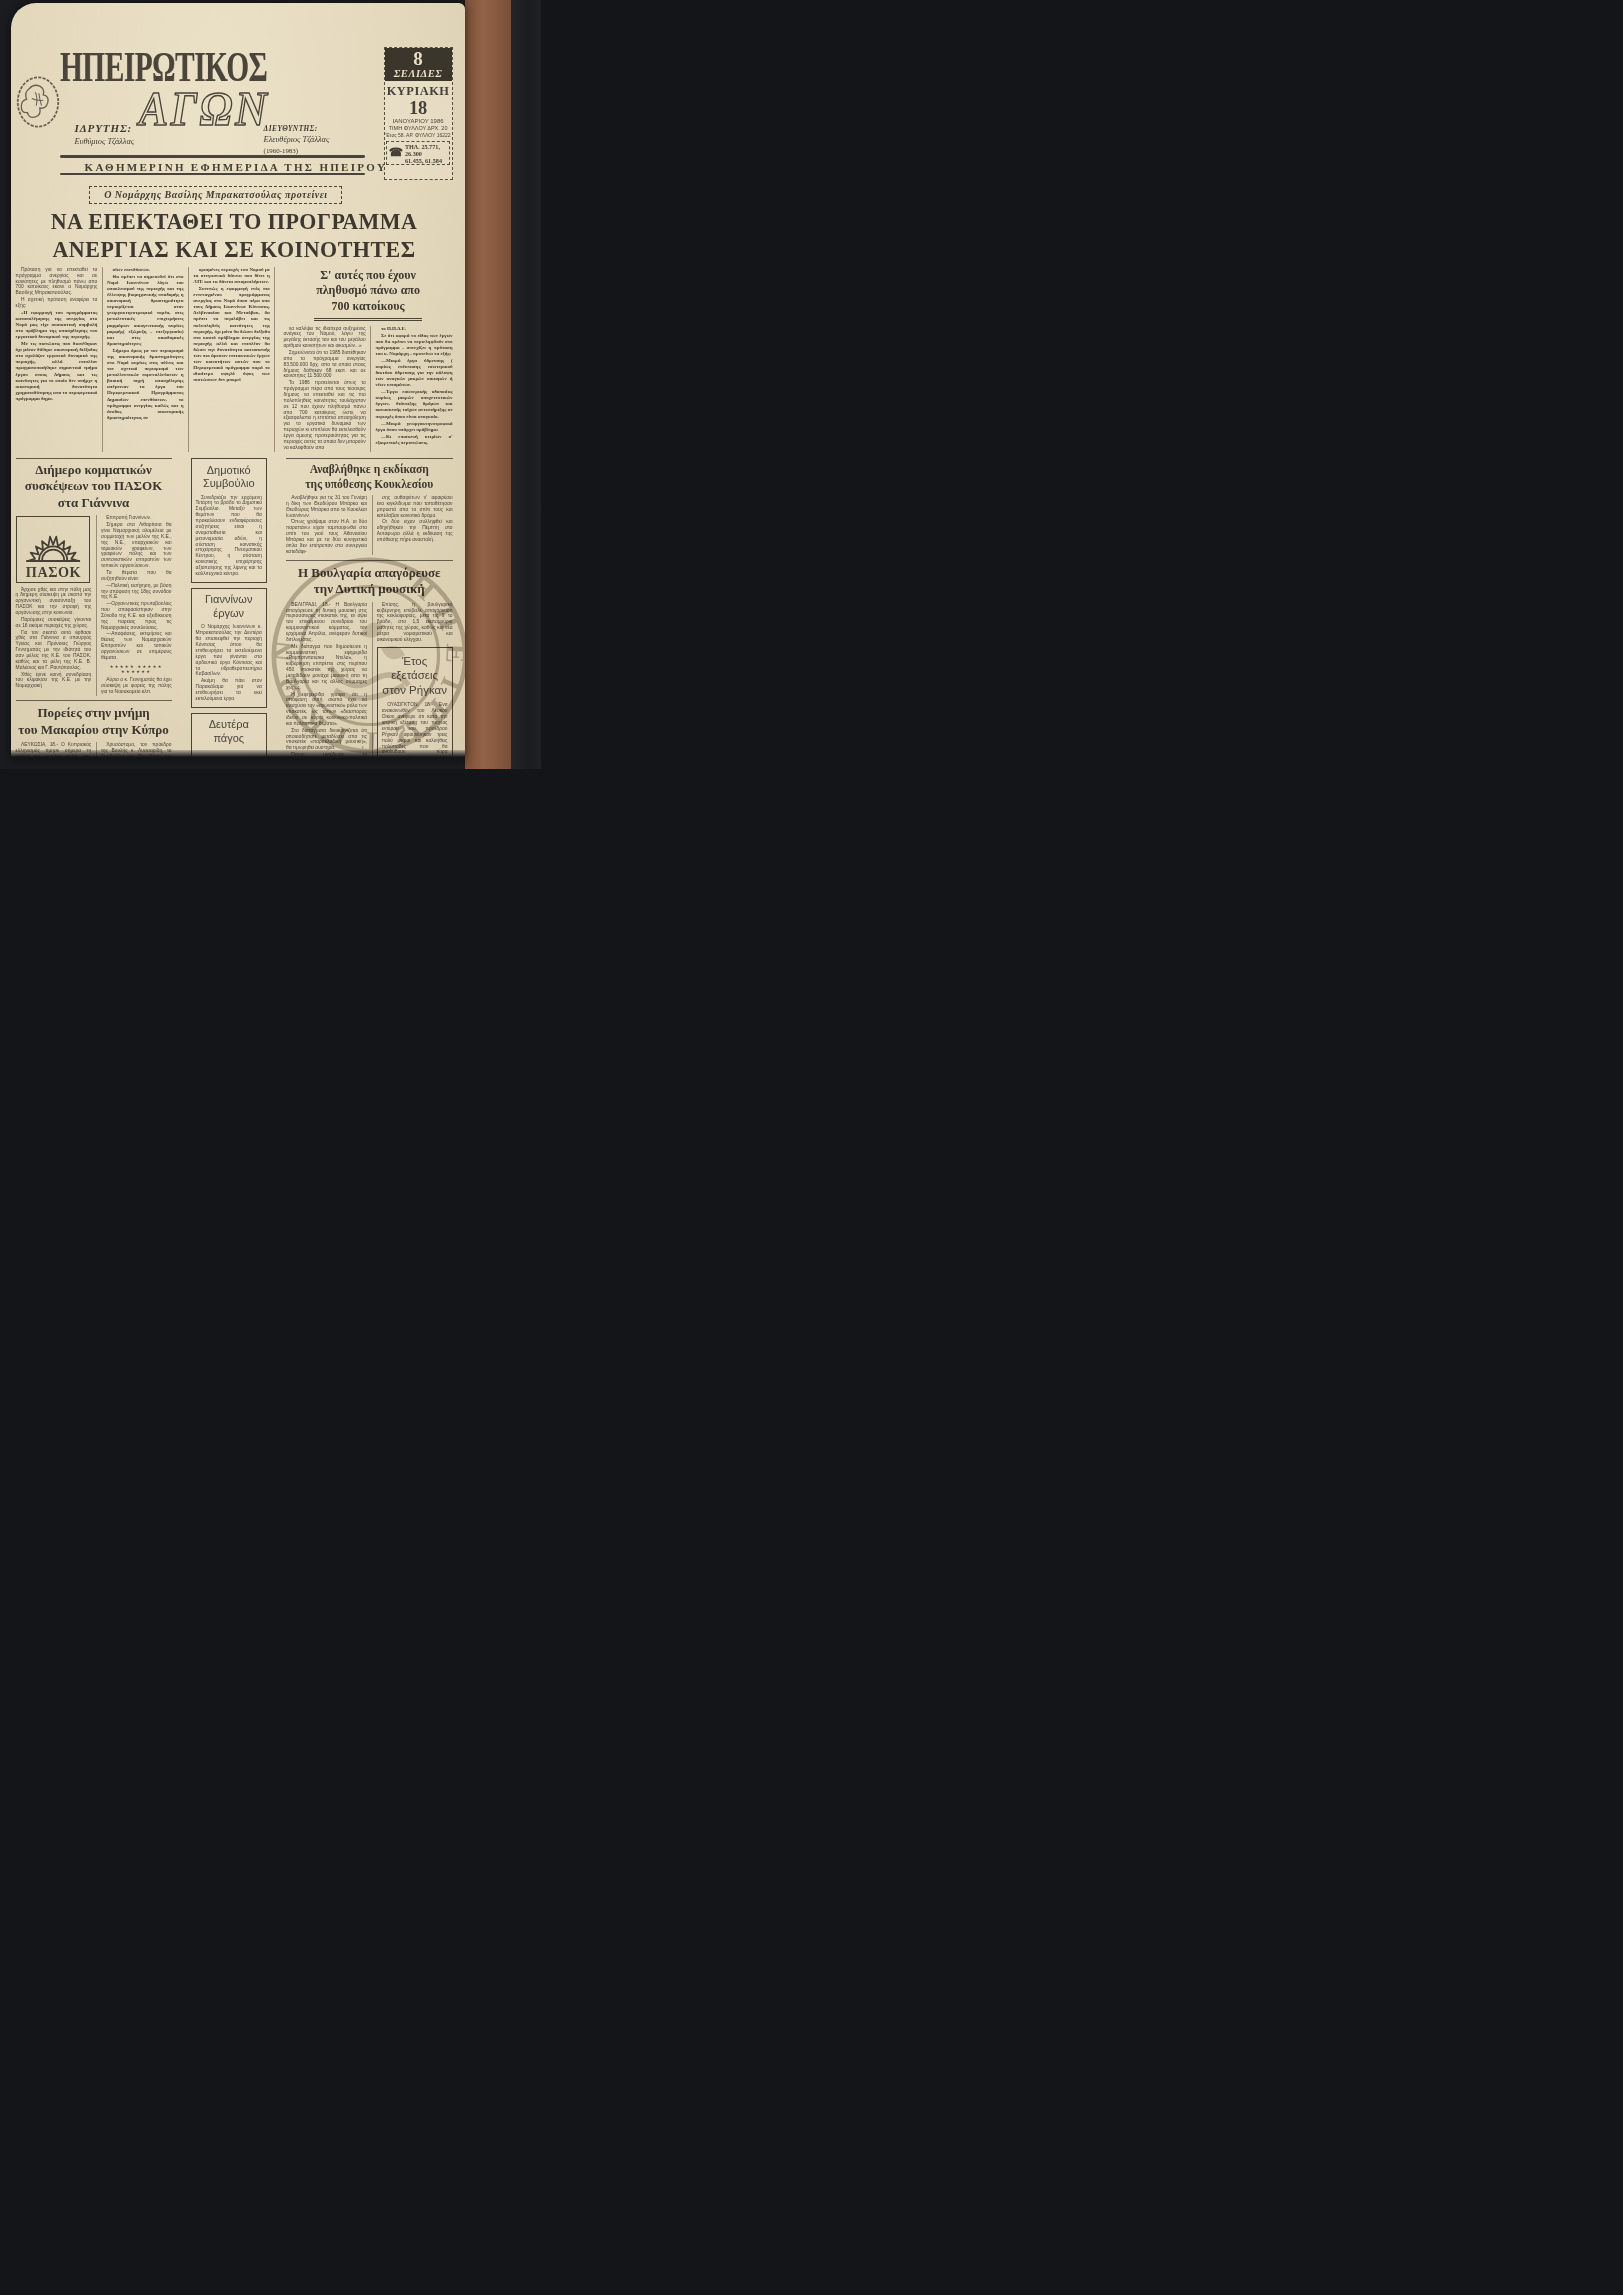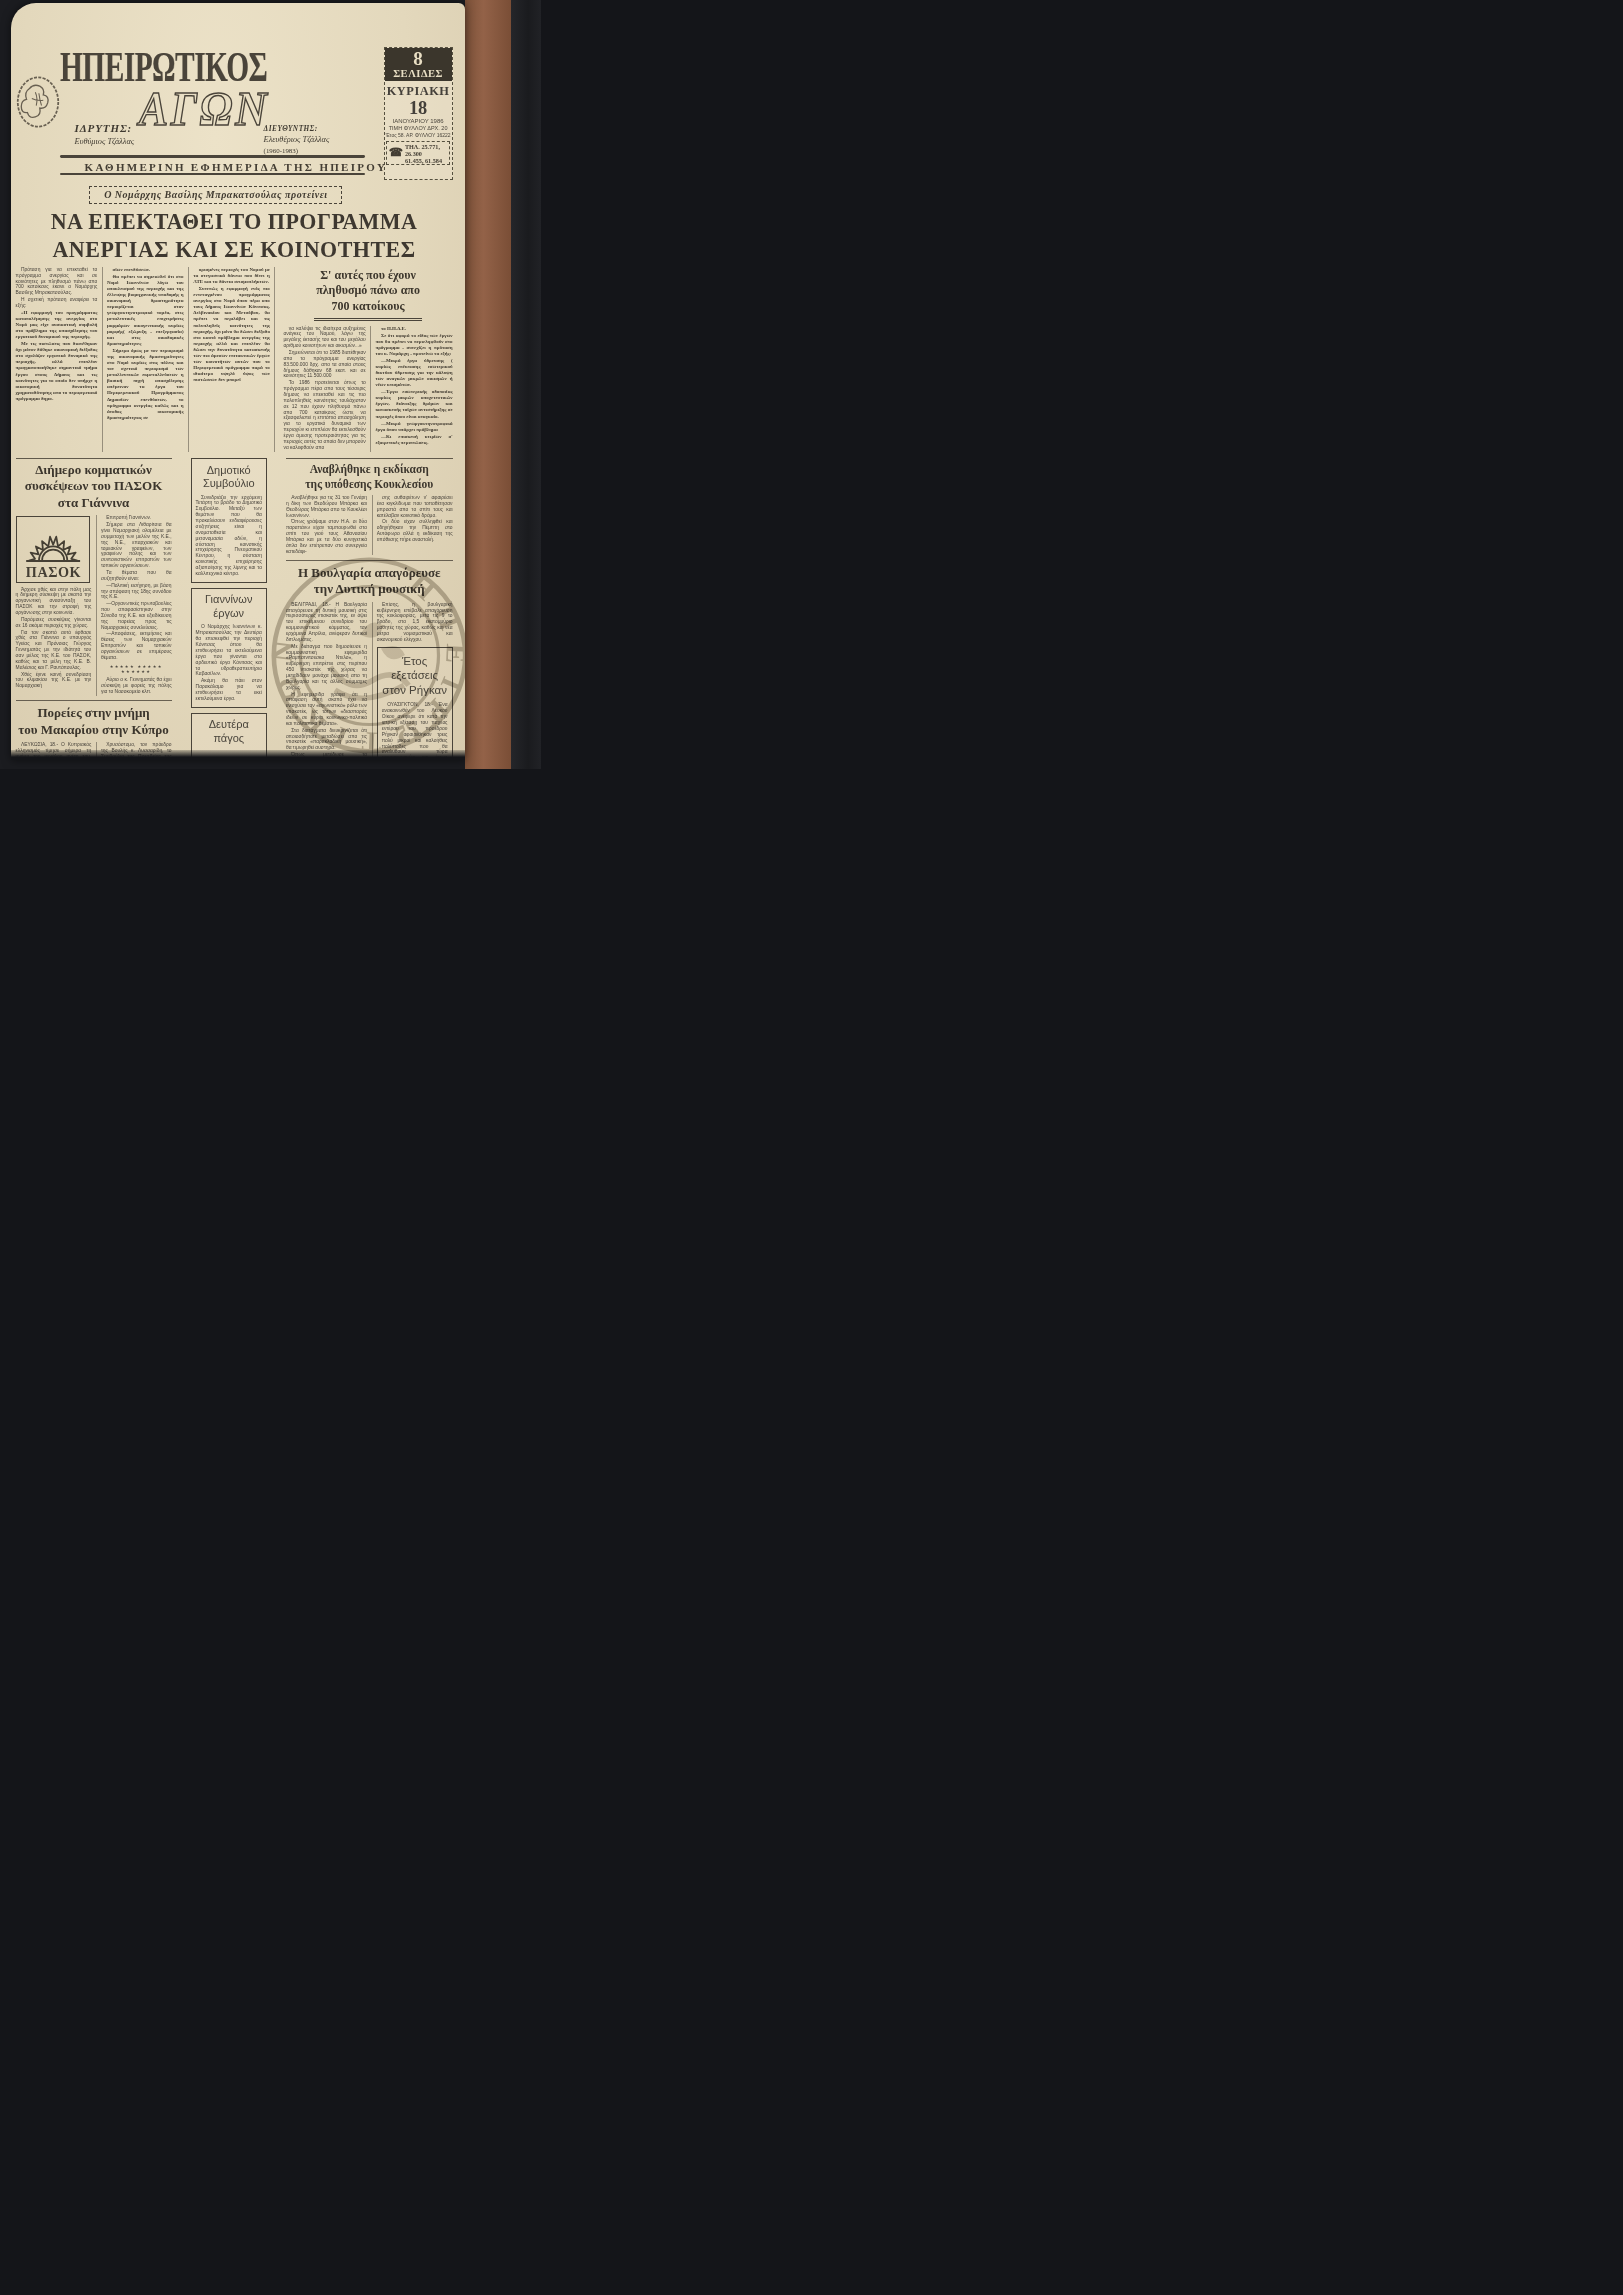--- a/index.html
+++ b/index.html
@@ -33,21 +33,21 @@
   .director .yrs{font-size:6.9px;font-style:normal;}
   .mast-rule1{position:absolute;left:44px;right:1.8px;top:108px;height:2.8px;background:#4a443a;border-radius:1.4px;}
   .tagline{position:absolute;left:48px;top:114px;font-size:11px;font-weight:bold;letter-spacing:2.3px;
            color:#433d33;white-space:nowrap;padding-left:21px;}
   .mast-rule2{position:absolute;left:44px;right:1.8px;top:126px;height:2.3px;background:#4a443a;border-radius:1.4px;}
 
   .info-box{width:67px;flex:none;border:0.9px dashed #55503f;padding:0;text-align:center;
             background:rgba(240,232,212,.35);height:131px;}
   .pages-black{background:#3b362c;color:#e9dfc4;padding:0.9px 0 2.8px;}
   .pages-num{font-size:19px;font-weight:bold;line-height:1;}
-  .pages-lbl{font-size:10.6px;font-weight:bold;letter-spacing:0.5px;}
+  .pages-lbl{font-size:10.6px;font-weight:bold;font-style:italic;letter-spacing:0.5px;}
   .day{font-size:12.4px;font-weight:bold;letter-spacing:0.5px;margin-top:2.3px;color:#44403a;}
   .date-num{font-size:18.4px;font-weight:bold;line-height:1.05;color:#44403a;}
   .month{font-size:6px;font-family:"Liberation Sans",sans-serif;color:#4a453c;}
   .price{font-size:5.5px;font-family:"Liberation Sans",sans-serif;margin-top:1.4px;color:#4a453c;}
   .issue{font-size:5px;font-family:"Liberation Sans",sans-serif;margin-top:0.9px;color:#4a453c;}
   .phone-box{border:0.9px dashed #55503f;margin:2.3px 1.8px 0;padding:0.9px 1.4px;font-weight:bold;
              font-size:6.2px;text-align:left;display:flex;gap:1.8px;align-items:center;color:#433d33;}
   .phone-ic{font-size:11.5px;line-height:1;}
 
   

